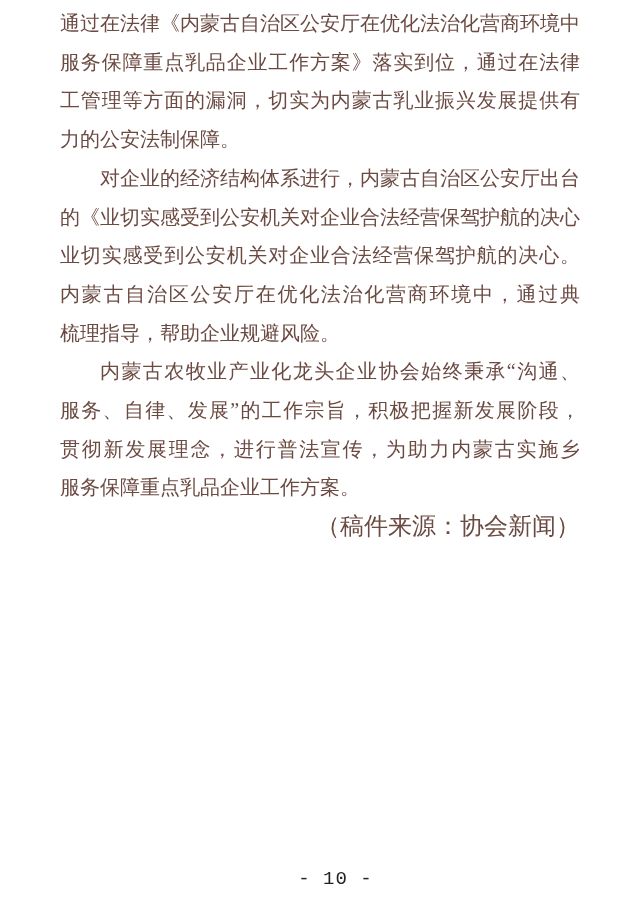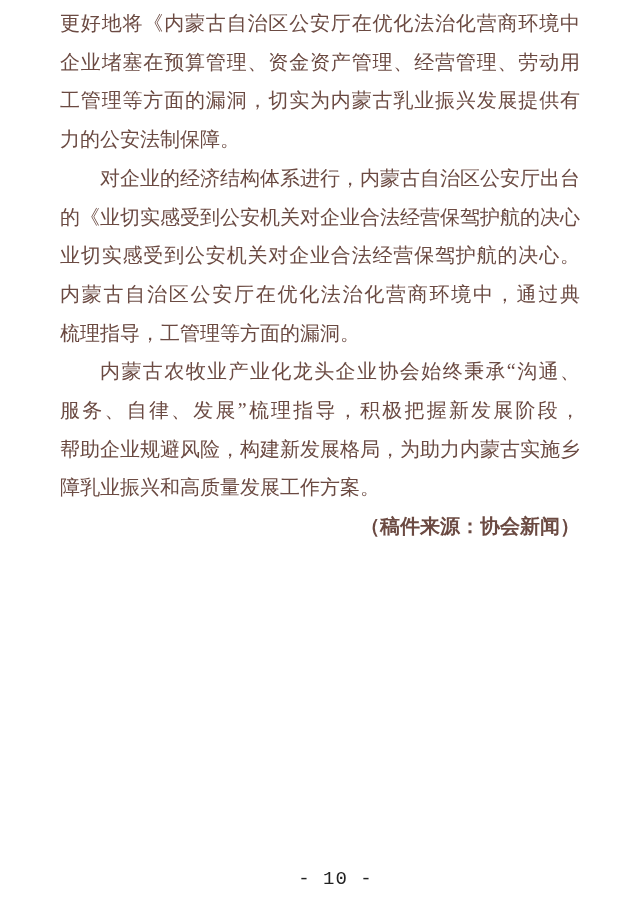--- a/index.html
+++ b/index.html
@@ -45,23 +45,22 @@
   }
   .paragraph.indent .line:first-child {
     text-indent: 2em;
   }
   .source-line {
     width: 100%;
     text-align: right;
     text-align-last: right;
     -moz-text-align-last: right;
     color: var(--body-text);
-    font-size: 20px;
+    font-size: 24px;
     line-height: 38.7px;
-    font-weight: bold;
   }
   .footer {
     position: absolute;
     left: 16px;
     top: 868px;
     width: 100%;
     text-align: center;
     color: var(--footer-text);
     font-size: 19px;
     font-family: Liberation Mono, monospace;
@@ -69,37 +68,37 @@
   }
 </style>
 </head>
 <body>
 
 <div class="page">
 
   <div class="body-text">
     <div>
         <div class="paragraph">
-          <div class="line">更好地将《内蒙古自治区公安厅在优化法治化营商环境中</div>
-          <div class="line">企业堵塞在预算管理、资金资产管理、经营管理、劳动用</div>
+          <div class="line">通过在法律《内蒙古自治区公安厅在优化法治化营商环境中</div>
+          <div class="line">服务保障重点乳品企业工作方案》落实到位，通过在法律</div>
           <div class="line">工管理等方面的漏洞，切实为内蒙古乳业振兴发展提供有</div>
           <div class="line line-last">力的公安法制保障。</div>
         </div>
         <div class="paragraph indent">
           <div class="line">对企业的经济结构体系进行，内蒙古自治区公安厅出台</div>
           <div class="line">的《业切实感受到公安机关对企业合法经营保驾护航的决心</div>
           <div class="line">业切实感受到公安机关对企业合法经营保驾护航的决心。</div>
           <div class="line">内蒙古自治区公安厅在优化法治化营商环境中，通过典</div>
-          <div class="line line-last">梳理指导，工管理等方面的漏洞。</div>
+          <div class="line line-last">梳理指导，帮助企业规避风险。</div>
         </div>
         <div class="paragraph indent">
           <div class="line">内蒙古农牧业产业化龙头企业协会始终秉承“沟通、</div>
-          <div class="line">服务、自律、发展”梳理指导，积极把握新发展阶段，</div>
-          <div class="line">帮助企业规避风险，构建新发展格局，为助力内蒙古实施乡</div>
-          <div class="line line-last">障乳业振兴和高质量发展工作方案。</div>
+          <div class="line">服务、自律、发展”的工作宗旨，积极把握新发展阶段，</div>
+          <div class="line">贯彻新发展理念，进行普法宣传，为助力内蒙古实施乡</div>
+          <div class="line line-last">服务保障重点乳品企业工作方案。</div>
         </div>
       </div>
     <div class="source-line">（稿件来源：协会新闻）</div>
   </div>
 
   <div class="footer">- 10 -</div>
 
 </div>
 
 </body></html>

